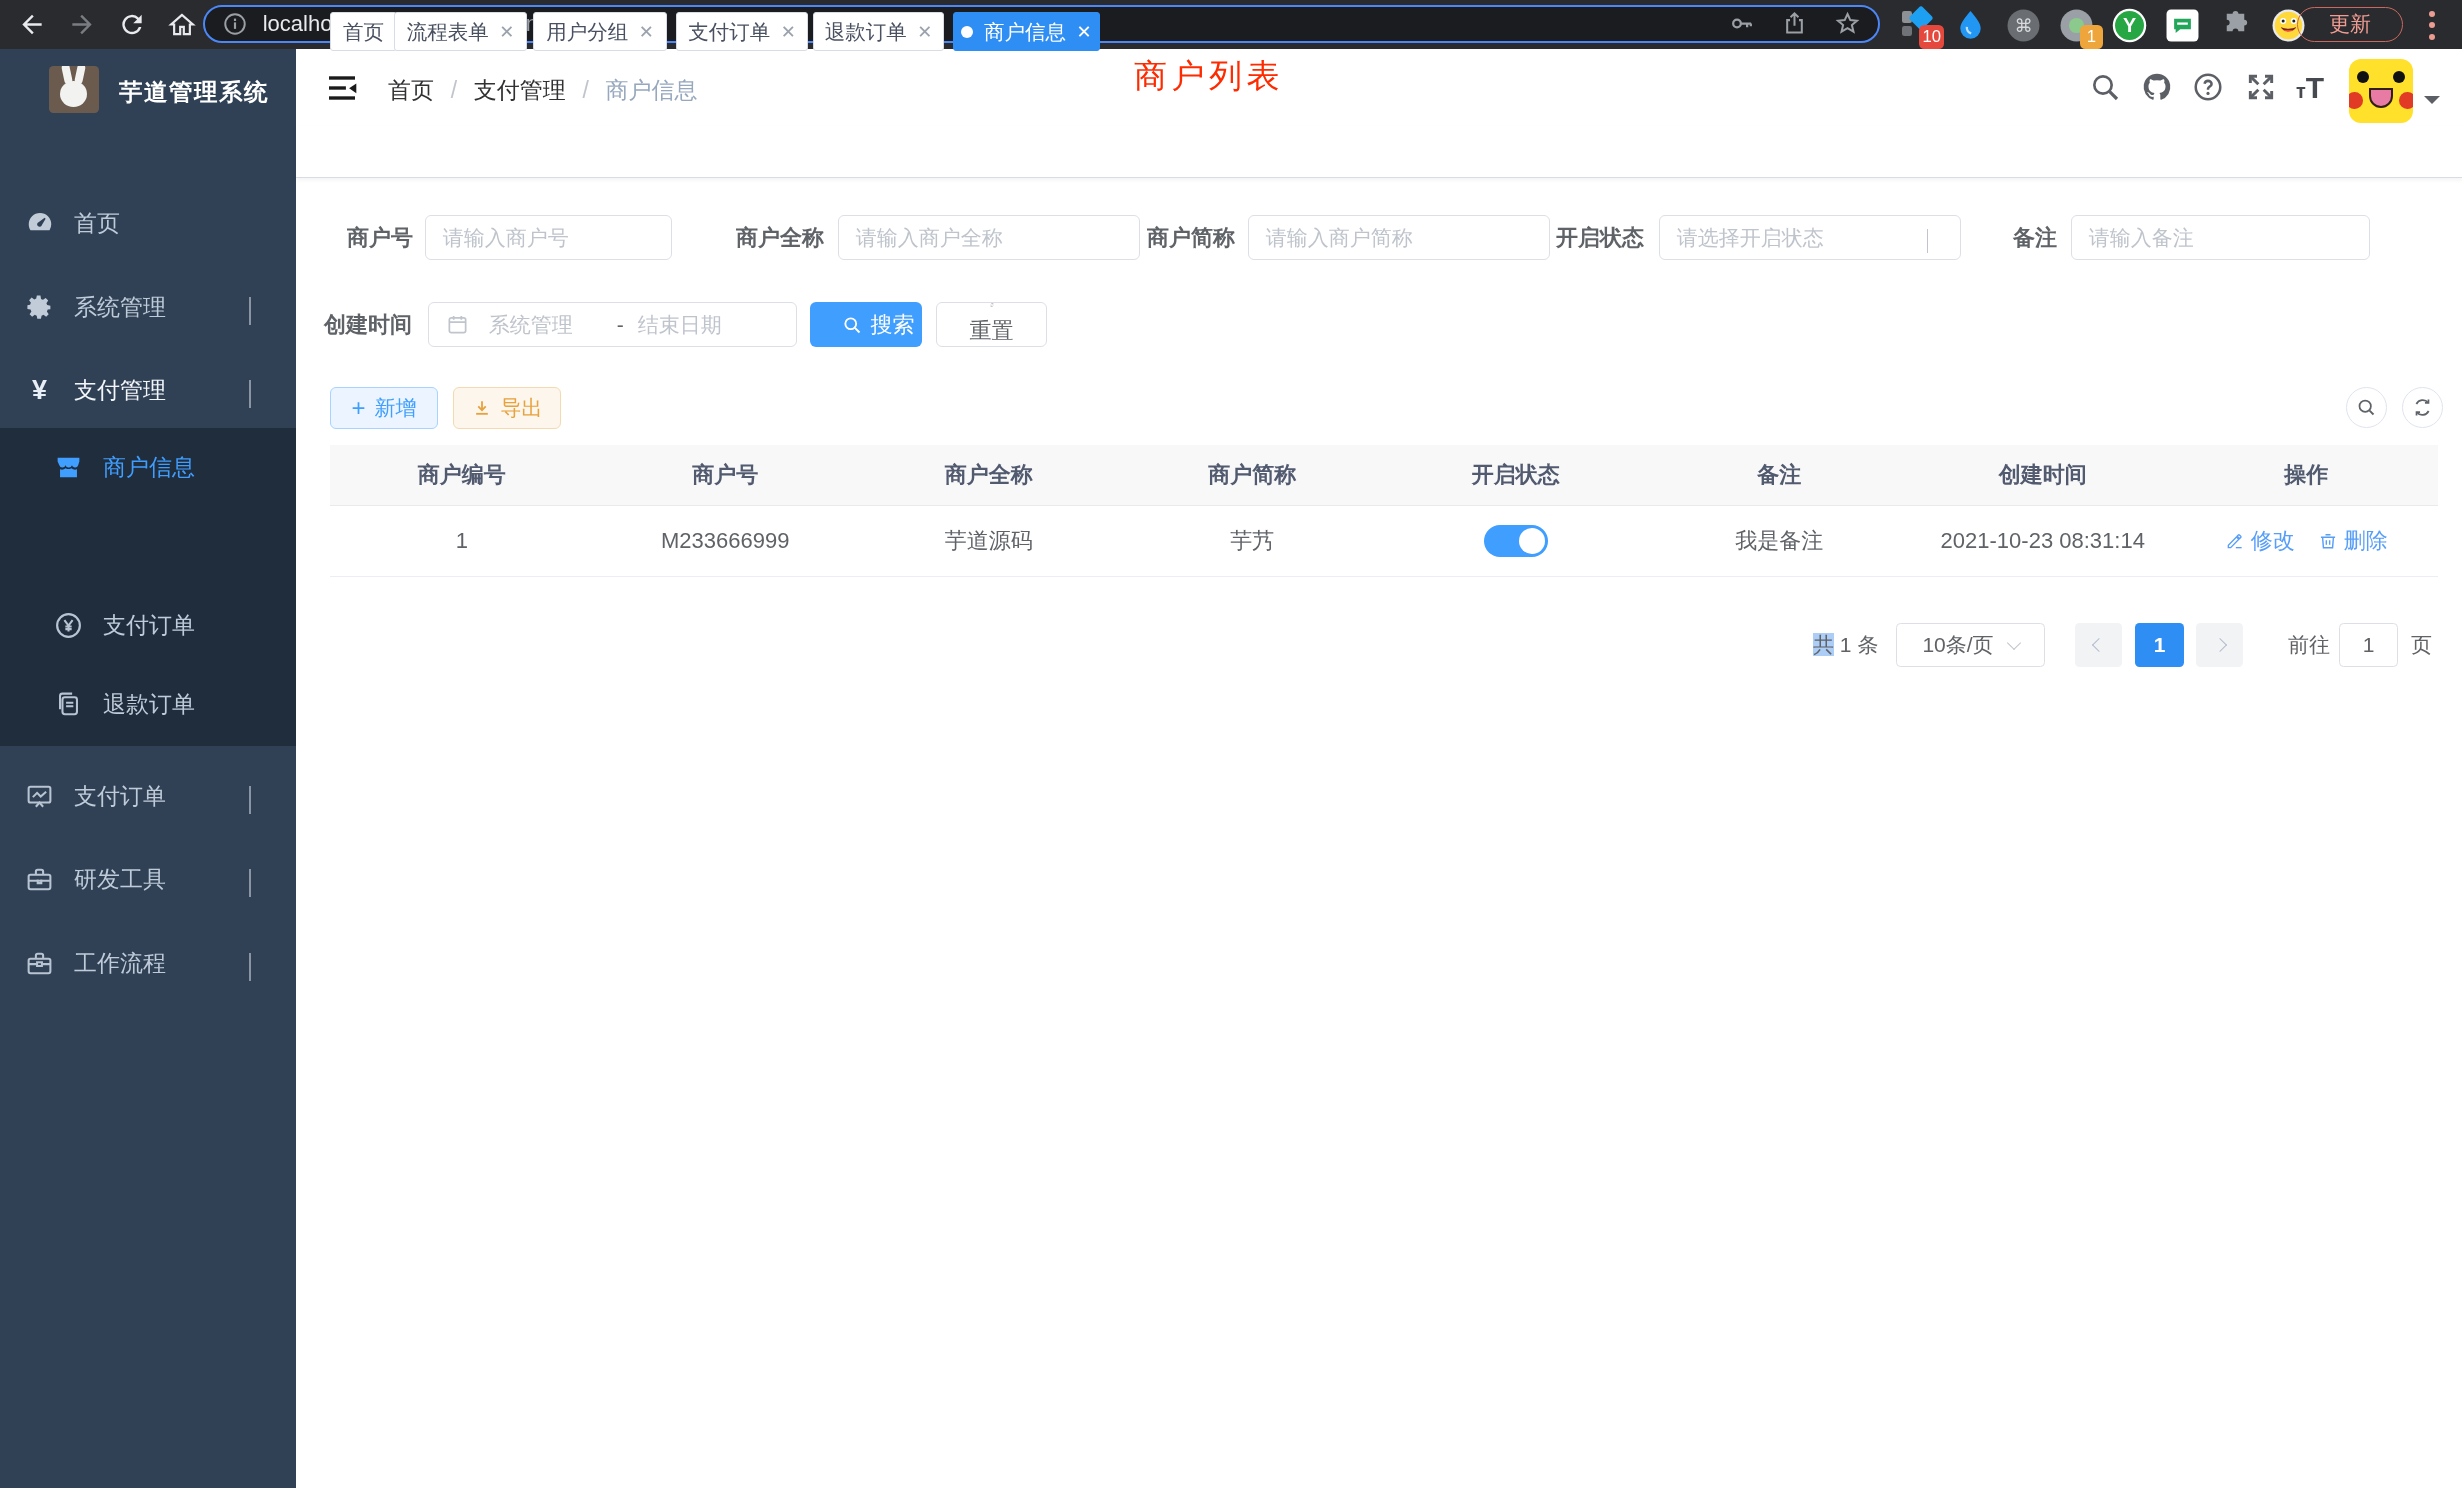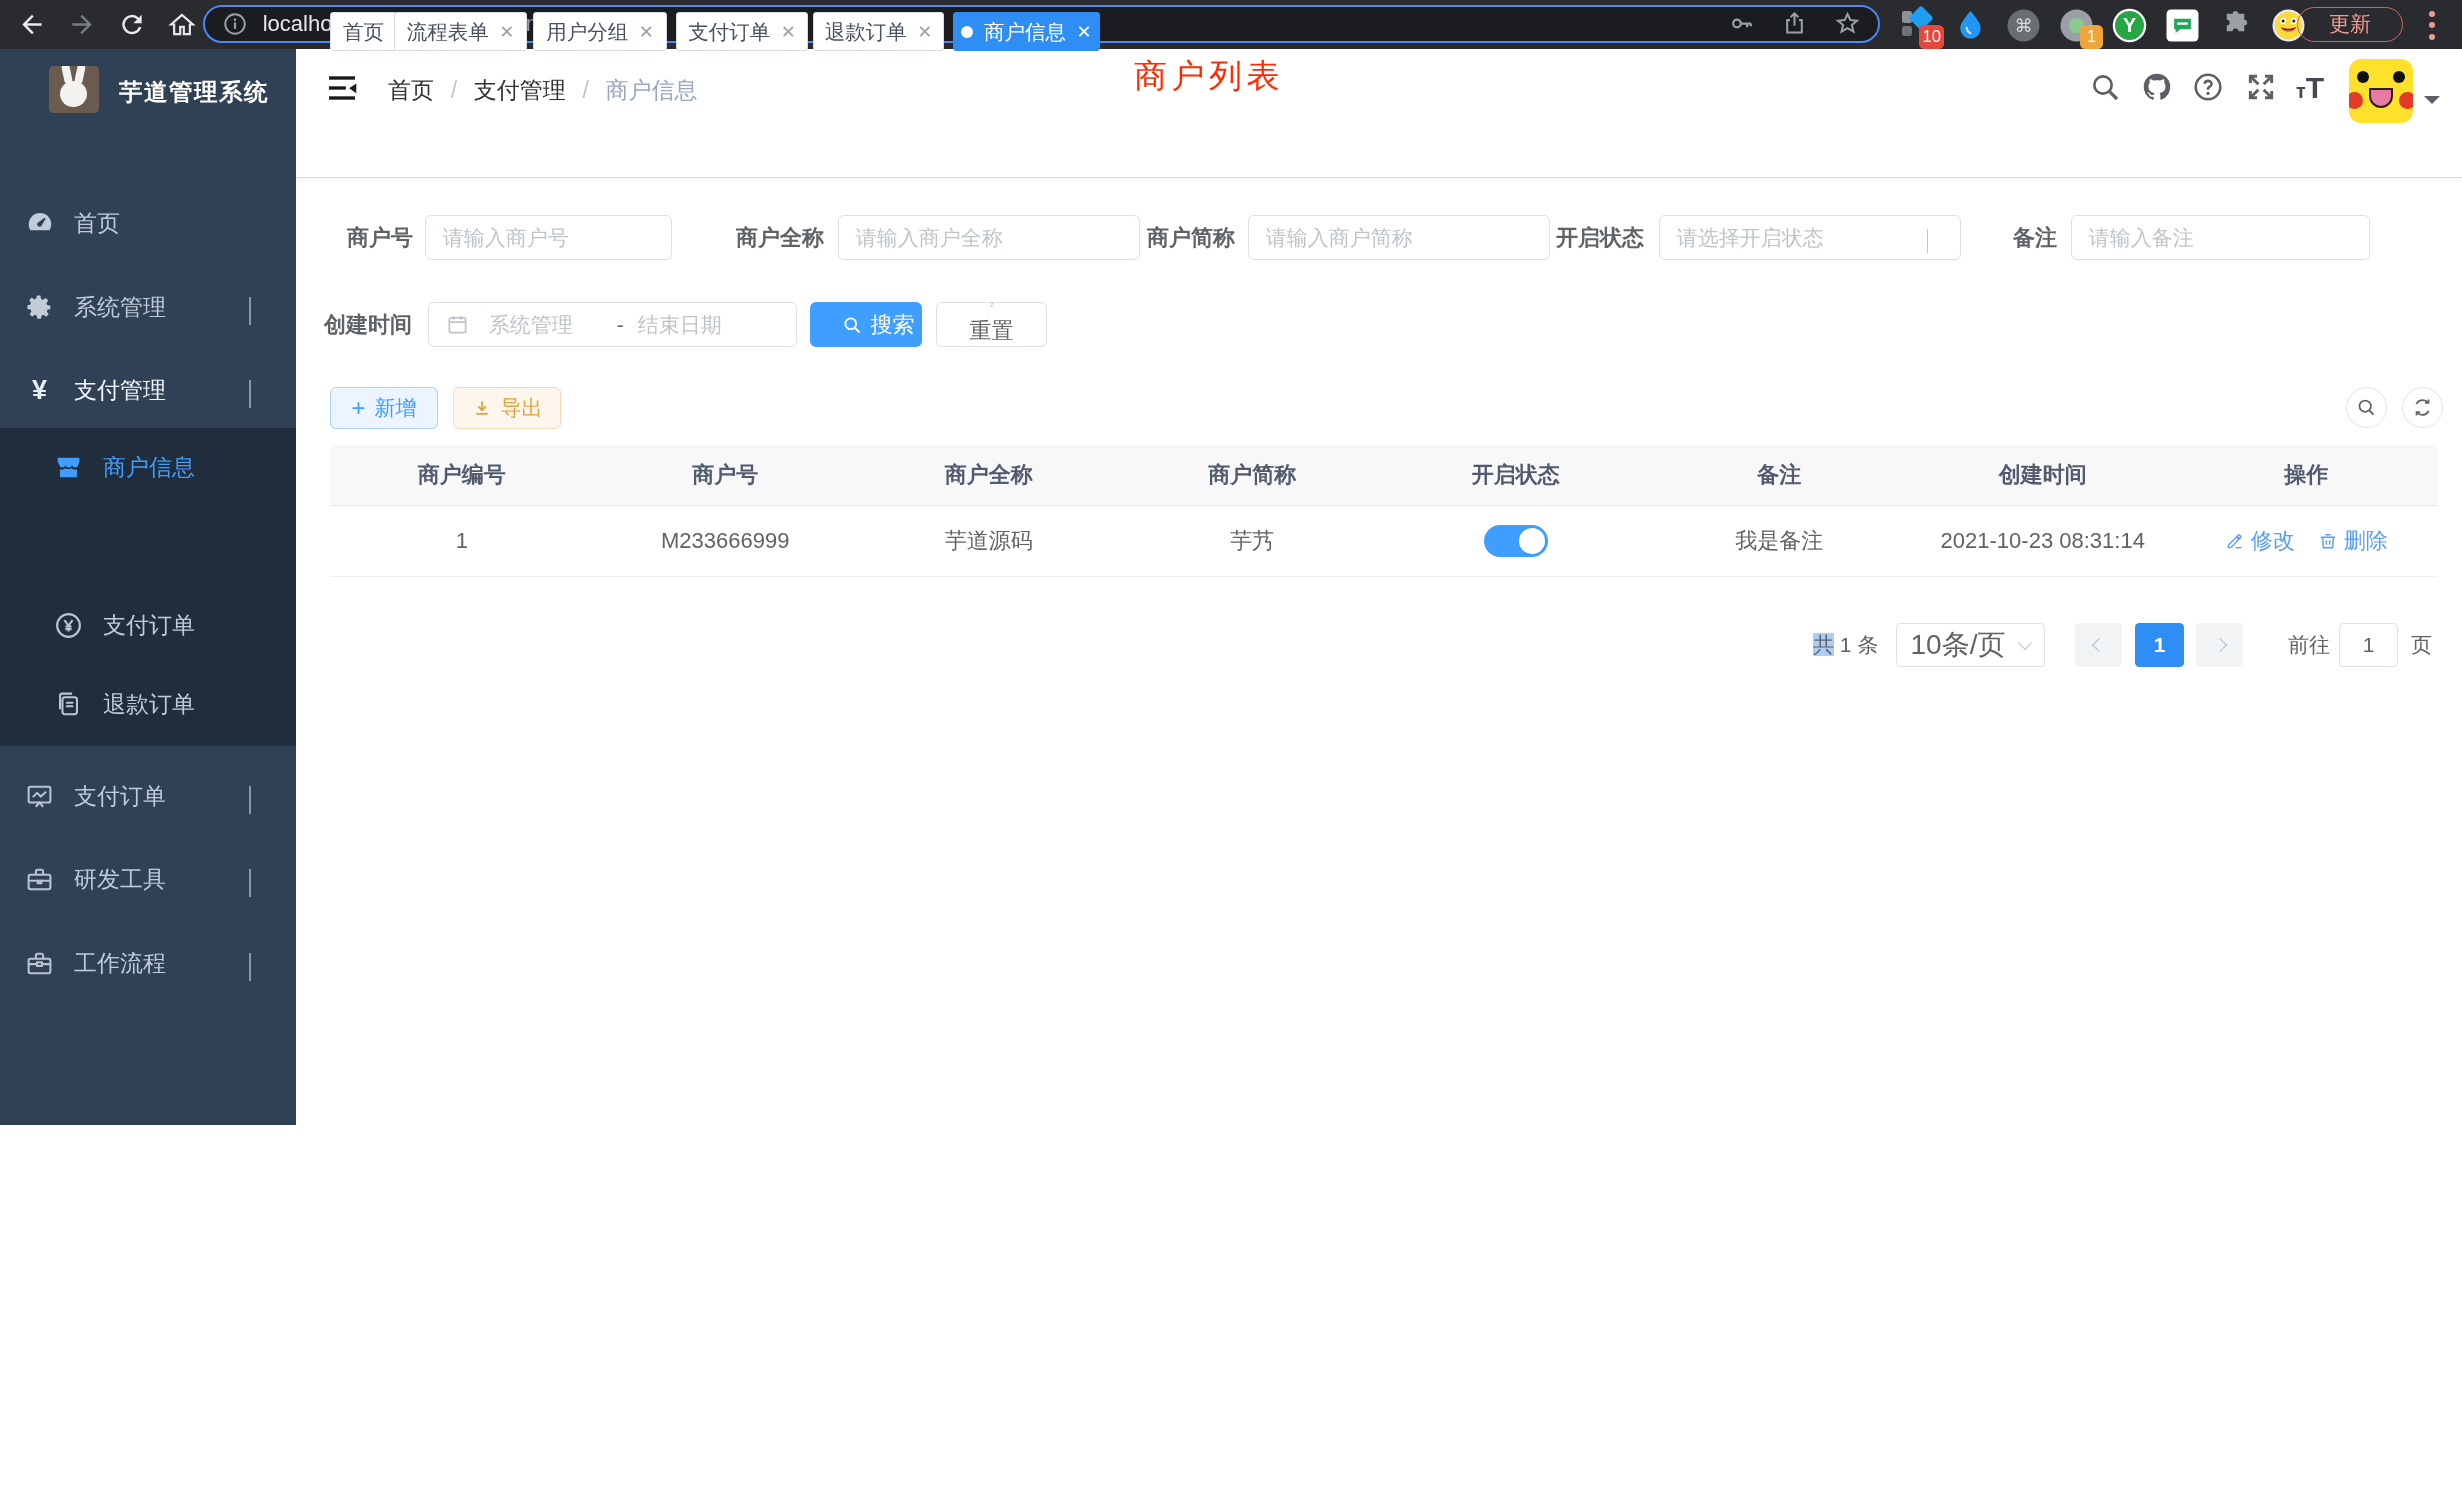--- a/index.html
+++ b/index.html
@@ -23,21 +23,21 @@
   .badge { position:absolute; right:-9px; bottom:-6px; min-width:23px; height:24px; border-radius:5.3px;
            color:#fff; font-size:16.7px; line-height:24px; text-align:center; padding:0 3px; }
   .badge.red { background:#e5493d; }
   .badge.orange { background:#eda53c; }
   .update-pill { position:absolute; left:2297px; top:6.8px; width:106px; height:35px; border:1.5px solid #c9685e;
                  border-radius:17.4px; color:#f19c92; font-size:21px; display:flex; align-items:center; justify-content:center; }
   .kebab { position:absolute; left:2429px; top:10.6px; width:7.6px; height:29px; display:flex; flex-direction:column; justify-content:space-between; }
   .kebab i { width:6px; height:6px; border-radius:50%; background:#ec9c92; }
 
   
-  .sidebar { position:absolute; left:0; top:49px; width:296px; height:1076px; background:#304156; }
+  .sidebar { position:absolute; left:0; top:49px; width:296px; height:1440px; background:#304156; }
   .logo-avatar { position:absolute; left:49px; top:16.7px; width:50px; height:47px; border-radius:4.5px;
                  background:#6b5b4e; overflow:hidden; }
   .bunny-head { position:absolute; left:11.4px; top:15px; width:27px; height:26px; background:#f2f2f0; border-radius:50%; }
   .bunny-ear { position:absolute; width:7.6px; height:20px; background:#f2f2f0; border-radius:6px; top:-1.5px; }
   .logo-title { position:absolute; left:119px; top:27px; color:#fff; font-size:23.5px; font-weight:600; letter-spacing:1.5px; }
   .m-item { position:absolute; left:0; width:296px; height:76px; display:flex; align-items:center; color:#bfcbd9; font-size:23px; }
   .m-item .mi { width:33px; margin-left:23px; display:flex; justify-content:center; color:#aeb9c6; }
   .m-item .ml { margin-left:18px; }
   .m-item .chev { position:absolute; right:27px; width:20px; height:20px; color:#8a94a3; }
   .submenu { position:absolute; left:0; top:379px; width:296px; height:318px; background:#1f2d3d; }
@@ -93,21 +93,21 @@
   .trow { display:flex; height:71px; background:#fff; border-bottom:1.5px solid #ebeef5; align-items:center; }
   .trow .td { flex:1; text-align:center; font-size:22px; color:#5f6368; display:flex; align-items:center; justify-content:center; gap:23px; }
   .switch { width:64px; height:32px; border-radius:16px; background:#409eff; position:relative; }
   .switch .knob { position:absolute; right:3px; top:3px; width:26px; height:26px; border-radius:50%; background:#fff; }
   .op-link { color:#579ef8; display:flex; align-items:center; gap:6px; font-size:22px; }
 
   
   .pg-text { position:absolute; top:623px; height:44px; line-height:44px; font-size:21px; color:#606266; }
   .hl { background:#abcdf6; }
   .pg-box { position:absolute; top:623px; height:44px; border-radius:4.5px; display:flex; align-items:center; justify-content:center; }
-  .pg-sizer { border:1.5px solid #dcdfe6; color:#606266; font-size:28px; gap:15px; }
+  .pg-sizer { border:1.5px solid #dcdfe6; color:#606266; font-size:21px; gap:15px; }
   .pg-arrow { background:#f2f3f5; color:#b4bccc; }
   .pg-cur { background:#2f8ef3; color:#fff; font-size:21px; font-weight:600; }
   .pg-input { border:1.5px solid #dcdfe6; color:#606266; font-size:21px; }
   .chevron { width:13.6px; height:13.6px; border-right:2.3px solid currentColor; border-bottom:2.3px solid currentColor; }
   .chevron.up { transform:rotate(-135deg); }
   .chevron.down { transform:rotate(45deg); margin-top:-6px; }
   .chevron.left { transform:rotate(135deg); }
   .chevron.right { transform:rotate(-45deg); }
 </style>
 </head>

